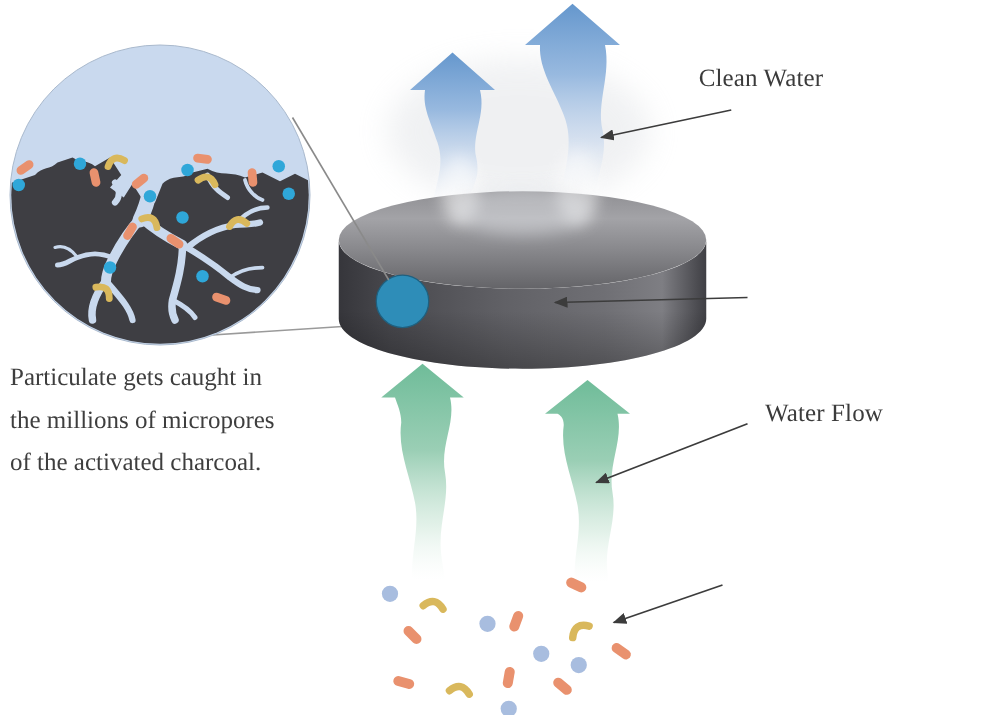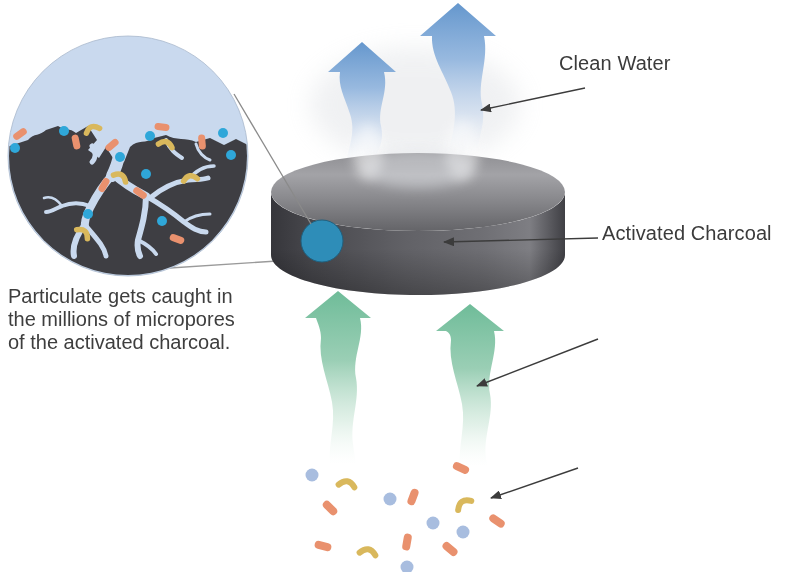--- a/index.html
+++ b/index.html
@@ -1,27 +1,27 @@
 <!DOCTYPE html>
 <html><head>
 <meta charset="utf-8">
 <style>
   html,body{margin:0;padding:0;background:#ffffff;}
   #stage{
     position:relative;width:800px;height:572px;background:#ffffff;overflow:hidden;
-    font-family:Liberation Sans, sans-serif;
+    font-family:Liberation Serif, serif;
   }
   #art{position:absolute;left:0;top:0;}
   .label{
     position:absolute;font-size:20px;color:#3b3b3b;white-space:nowrap;
     letter-spacing:0.1px;
   }
   .caption{
     position:absolute;left:8px;top:285px;width:300px;
-    font-size:20px;line-height:23px;color:#3e3e3e;white-space:pre-line;
+    font-size:20px;line-height:34px;color:#3e3e3e;white-space:pre-line;
   }
 </style>
 </head>
 <body>
 
 <div id="stage">
 
   <svg id="art" width="800" height="572" viewBox="0 0 800 572">
     <defs>
       <linearGradient id="gradBlue" x1="0" y1="0" x2="0" y2="1">
@@ -176,17 +176,17 @@
 
     <g stroke="#3c3c3c" stroke-width="1.4">
       <line x1="585" y1="88" x2="481" y2="110" marker-end="url(#ah)"></line>
       <line x1="598" y1="238" x2="444" y2="242" marker-end="url(#ah)"></line>
       <line x1="598" y1="339" x2="477" y2="386" marker-end="url(#ah)"></line>
       <line x1="578" y1="468" x2="491" y2="498" marker-end="url(#ah)"></line>
     </g>
   </svg>
 
   <div class="label" style="left:559px;top:52px">Clean Water</div>
-  <div class="label" style="left:602px;top:222px">Activated Charcoal</div>
+  <div class="label" style="left:612px;top:320px">Water Flow</div>
   <div class="caption">Particulate gets caught in
 the millions of micropores
 of the activated charcoal.</div>
 </div>
 
 </body></html>

